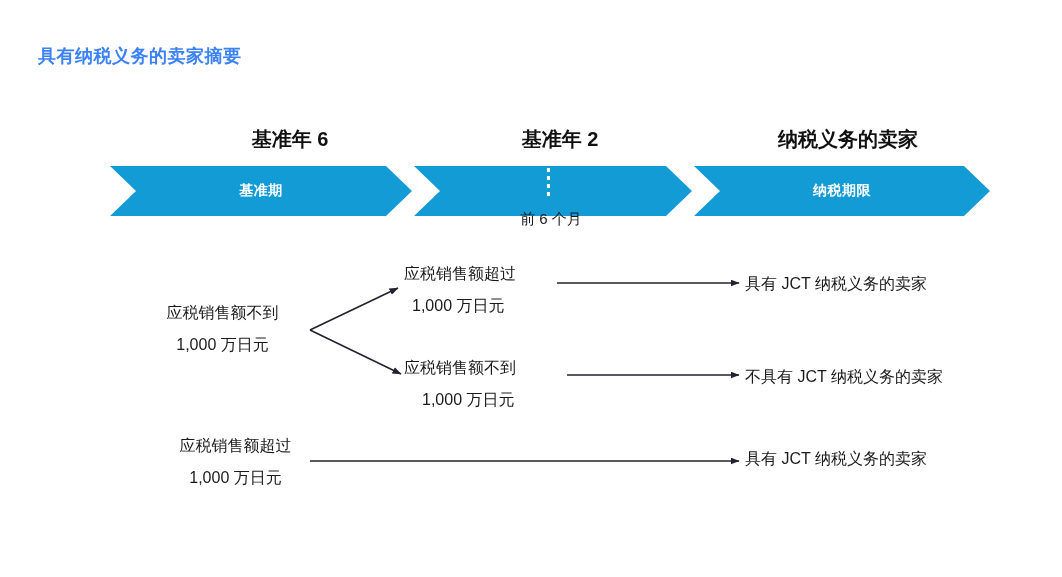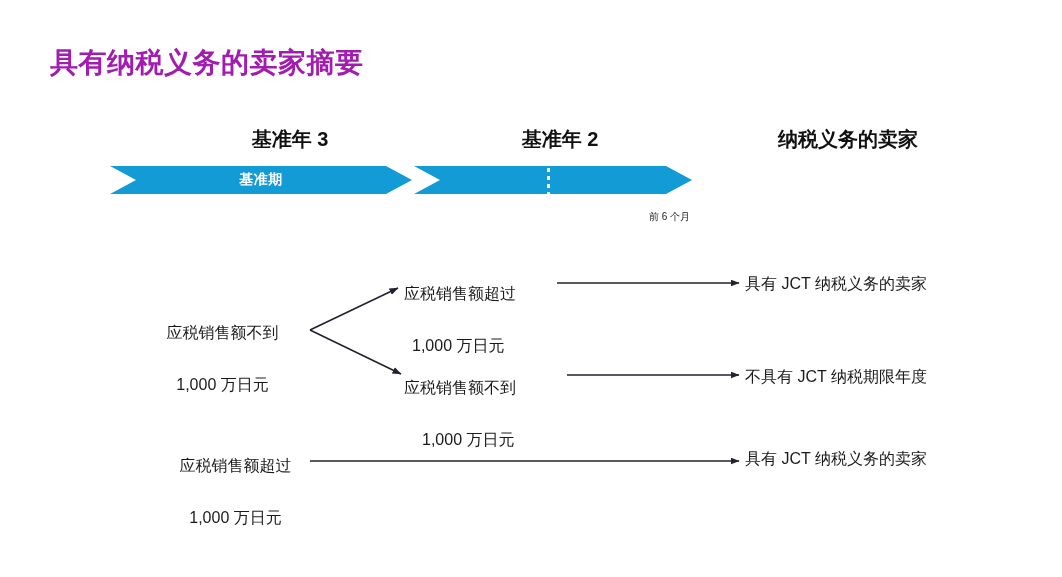--- a/index.html
+++ b/index.html
@@ -14,26 +14,25 @@
     font-family: "Liberation Sans", "DejaVu Sans", sans-serif;
     color: #1a1a1a;
     overflow: hidden;
   }
 
   
   #page-title {
     position: absolute;
     left: 38px;
     top: 44px;
-    font-size: 28px;
+    font-size: 18px;
     font-weight: bold;
     letter-spacing: 0.5px;
-    color: #a21caf;
-    white-space: nowrap;
-    margin-left: 12px;
+    color: #3b82f6;
+    white-space: nowrap;
   }
 
   
   .col-header {
     position: absolute;
     top: 126px;
     font-size: 20px;
     font-weight: bold;
     color: #111111;
     text-align: center;
@@ -47,21 +46,21 @@
   #chevron-band {
     position: absolute;
     left: 0;
     top: 166px;
     width: 1062px;
     height: 40px;
   }
   .chevron {
     position: absolute;
     top: 0;
-    height: 28px;
+    height: 50px;
     background: #129BD4;
     -webkit-clip-path: polygon(0 0, calc(100% - 26px) 0, 100% 50%, calc(100% - 26px) 100%, 0 100%, 26px 50%);
     clip-path: polygon(0 0, calc(100% - 26px) 0, 100% 50%, calc(100% - 26px) 100%, 0 100%, 26px 50%);
     display: flex;
     align-items: center;
     justify-content: center;
   }
   .chevron-label {
     font-size: 14px;
     font-weight: bold;
@@ -82,35 +81,35 @@
     height: 32px;
     background-image: linear-gradient(to bottom, #ffffff 0 4px, transparent 4px 8px);
     background-size: 3px 8px;
   }
 
   #six-month-label {
     position: absolute;
     left: 412px;
     top: 210px;
     width: 278px;
-    text-align: right;
-    font-size: 10px;
+    text-align: center;
+    font-size: 15px;
     color: #1a1a1a;
     white-space: nowrap;
   }
 
   
   .flow-text {
     position: absolute;
     font-size: 16px;
     line-height: 32px;
     color: #1a1a1a;
     white-space: nowrap;
   }
-  .flow-text .line { display: block; margin-top: 20px; }
+  .flow-text .line { display: block; }
   .flow-text.center { text-align: center; }
   .flow-text.bold { font-weight: normal; }
 
   
   #node-base-low       { left: 130px; top: 297px; width: 185px; text-align: center; }
   
   #node-prev-over      { left: 404px; top: 258px; width: 160px; }
   #node-prev-over .line:last-child { text-indent: 8px; }
   
   #node-prev-under     { left: 404px; top: 352px; width: 160px; }
@@ -130,34 +129,37 @@
     width: 1062px;
     height: 577px;
     pointer-events: none;
   }
 </style>
 </head>
 <body>
 
 <div id="page-title">具有纳税义务的卖家摘要</div>
 
-<div id="col-header-0" class="col-header">基准年 3</div>
+<div id="col-header-0" class="col-header">基准年 6</div>
 <div id="col-header-1" class="col-header">基准年 2</div>
 <div id="col-header-2" class="col-header">纳税义务的卖家</div>
 
 <div id="chevron-band">
 
   <div id="chevron-0" class="chevron">
     <span class="chevron-label">基准期</span>
   </div>
 
   <div id="chevron-1" class="chevron">
     <span class="chevron-label"></span>
   </div>
 
+  <div id="chevron-2" class="chevron">
+    <span class="chevron-label">纳税期限</span>
+  </div>
 </div>
 
 <div id="period-divider"></div>
 
 <div id="six-month-label">前 6 个月</div>
 
 <svg id="connectors" viewBox="0 0 1062 577" xmlns="http://www.w3.org/2000/svg">
   <defs>
     <marker id="arrowhead" markerWidth="9" markerHeight="7" refX="8.5" refY="3.5" orient="auto" markerUnits="userSpaceOnUse">
       <polygon points="0 0, 9 3.5, 0 7" fill="#222230"></polygon>
@@ -184,20 +186,20 @@
   <span class="line">1,000 万日元</span>
 </div>
 
 <div id="node-prev-under" class="flow-text">
   <span class="line">应税销售额不到</span>
   <span class="line">1,000 万日元</span>
 </div>
 
 <div id="node-outcome-liable" class="flow-text bold">具有 JCT 纳税义务的卖家</div>
 
-<div id="node-outcome-not-liable" class="flow-text">不具有 JCT 纳税期限年度</div>
+<div id="node-outcome-not-liable" class="flow-text">不具有 JCT 纳税义务的卖家</div>
 
 <div id="node-base-over" class="flow-text center">
   <span class="line">应税销售额超过</span>
   <span class="line">1,000 万日元</span>
 </div>
 
 <div id="node-outcome-liable-2" class="flow-text bold">具有 JCT 纳税义务的卖家</div>
 
 </body></html>

